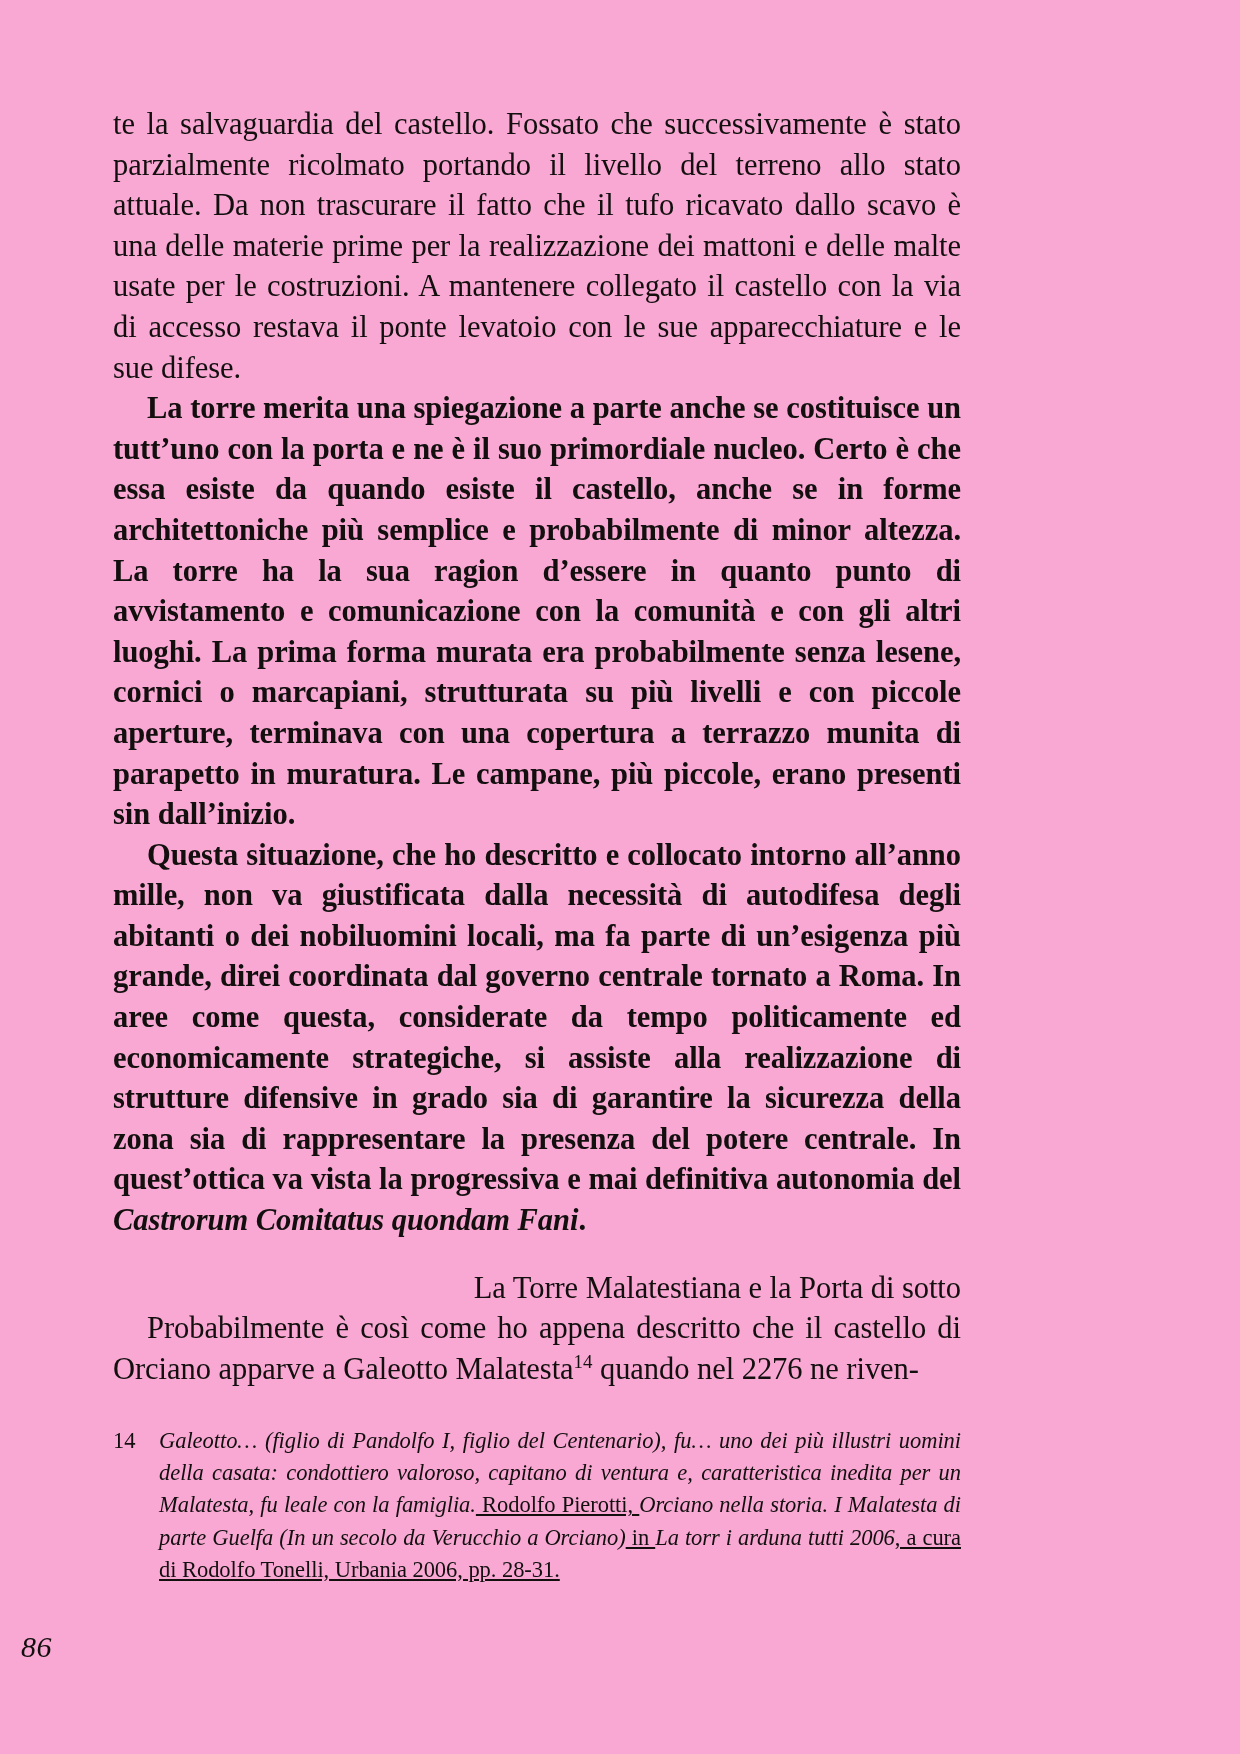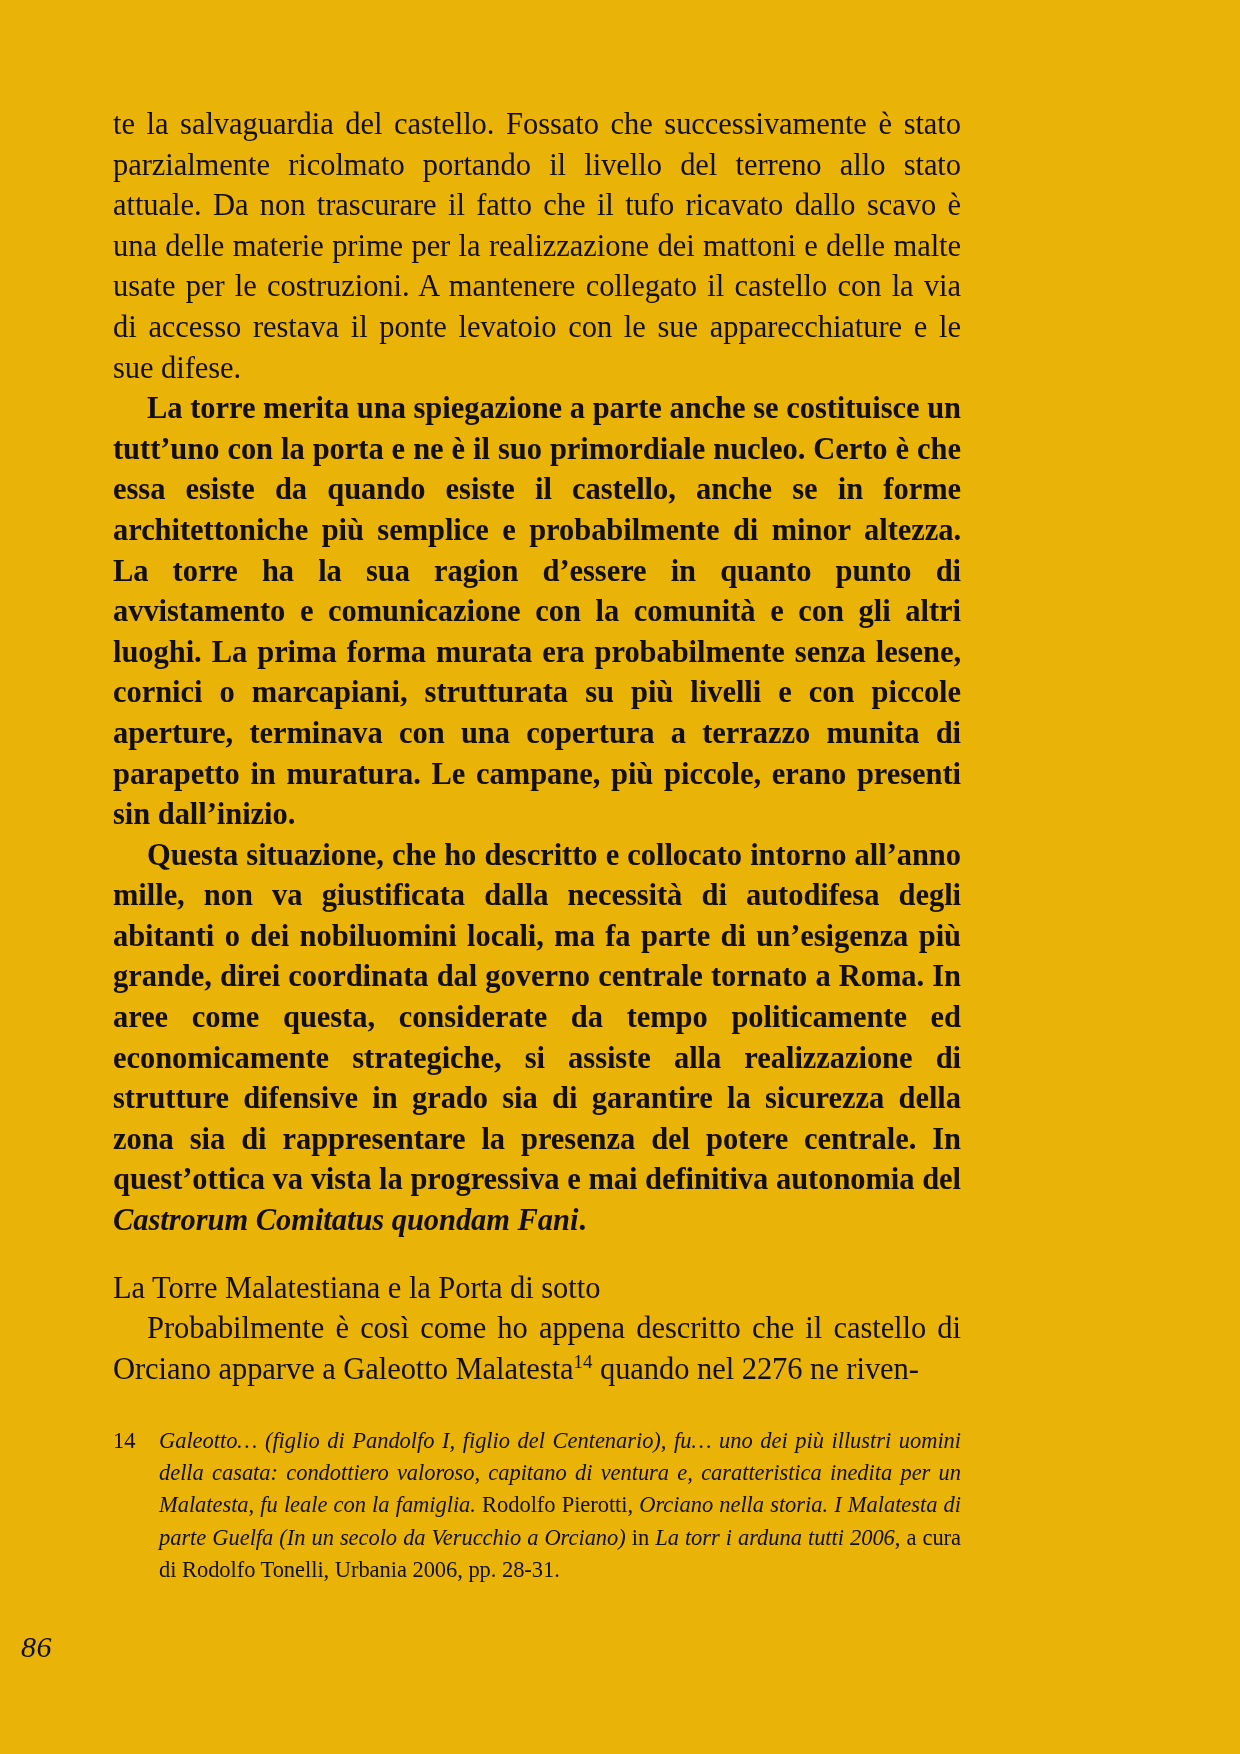--- a/index.html
+++ b/index.html
@@ -7,21 +7,21 @@
     margin: 0;
     padding: 0;
     background: #ffffff;
   }
 
   .page {
     position: relative;
     width: 1240px;
     height: 1754px;
     margin: 0 auto;
-    background: #eab308;
+    background: #f9a8d4;
     box-sizing: border-box;
     overflow: hidden;
     font-family: "Liberation Serif", "DejaVu Serif", serif;
     color: #120f0e;
   }
 
   .text-column {
     position: absolute;
     left: 113px;
     top: 104px;
@@ -45,21 +45,21 @@
   }
 
   p.body-par + p.body-par {
     margin-top: 0;
   }
 
   .section-heading {
     margin: 27px 0 0 0;
     font-size: 30.5px;
     line-height: 40.6px;
-    text-align: left;
+    text-align: right;
     letter-spacing: -0.05px;
   }
 
   .lead-par {
     margin: 0;
     font-size: 30.5px;
     line-height: 40.6px;
     text-align: justify;
     text-indent: 34px;
     letter-spacing: -0.05px;
@@ -98,20 +98,21 @@
   }
 
   .footnote .fn-text {
     flex: 1 1 auto;
     font-style: italic;
     letter-spacing: -0.05px;
   }
 
   .footnote .fn-text .roman {
     font-style: normal;
+    text-decoration: underline;
   }
 
   
   .folio {
     position: absolute;
     left: 0;
     top: 1630px;
     width: 1240px;
     text-align: left;
     font-size: 30px;

